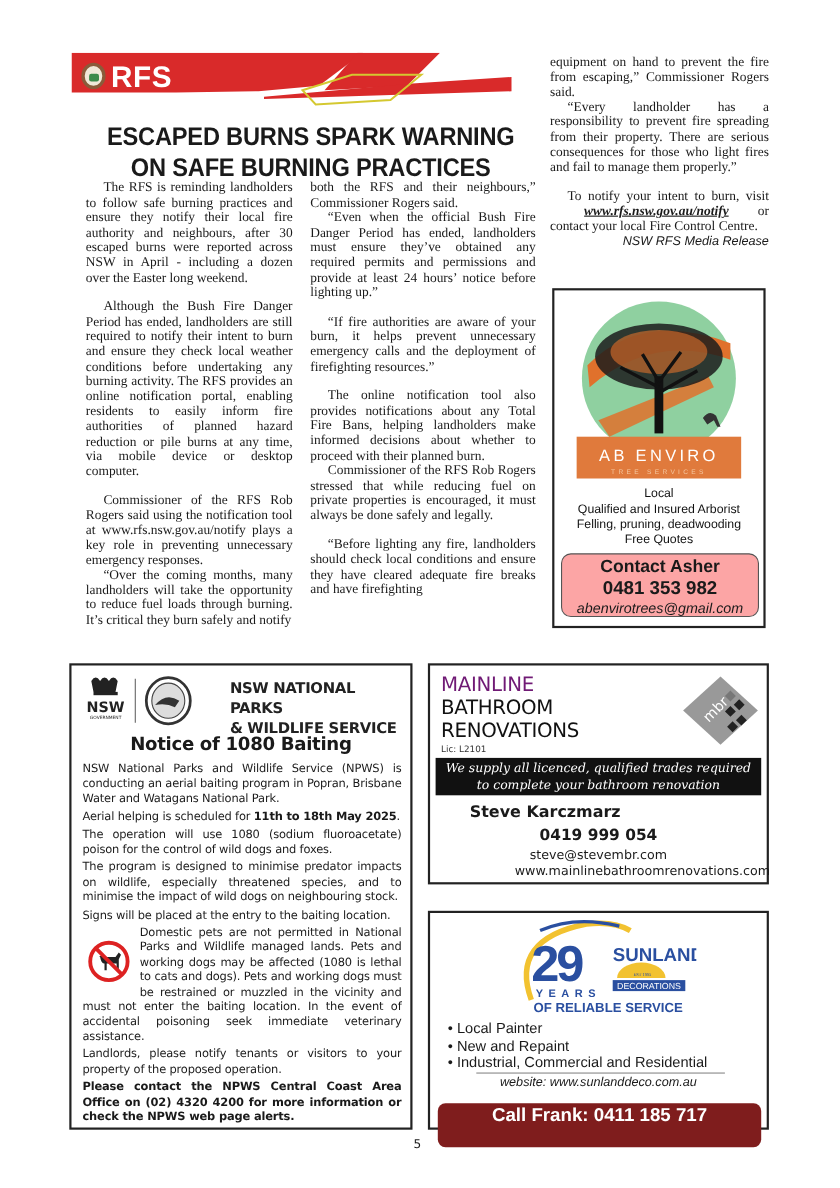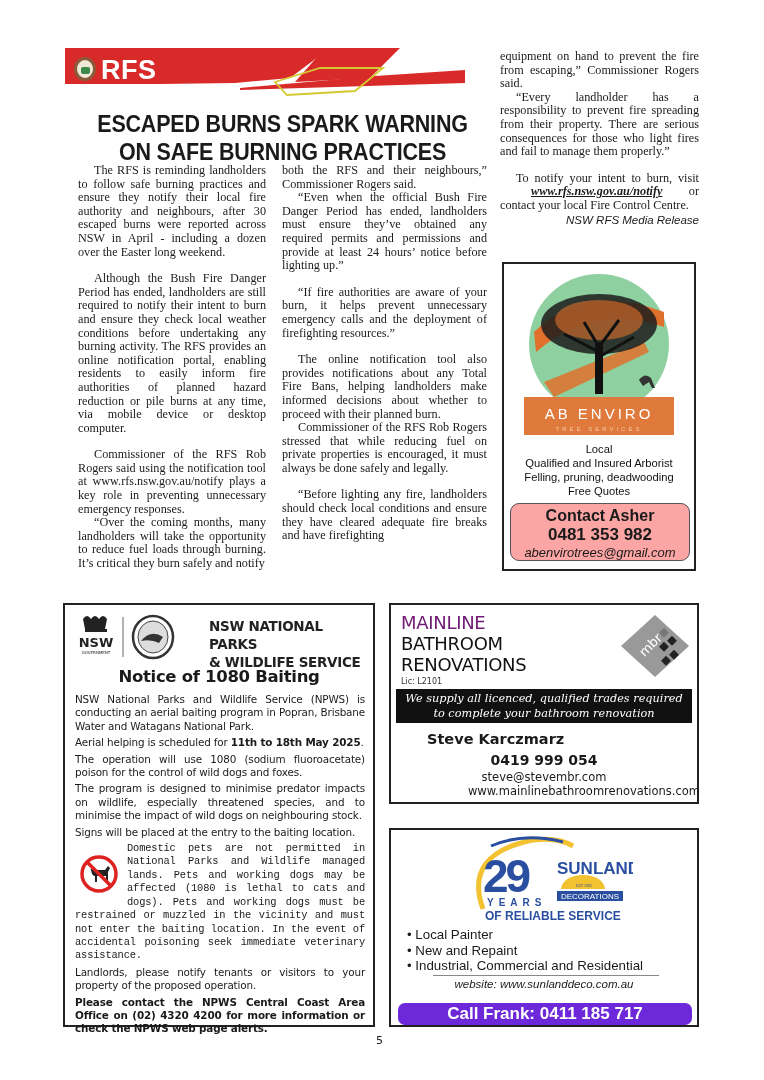--- a/index.html
+++ b/index.html
@@ -32,21 +32,21 @@
   .ab-contact .phone { font-weight:bold; font-size:17px; line-height:20px; }
   .ab-contact .email { font-style:italic; font-size:13px; line-height:16px; }
 
   
   #ad-npws { position:absolute; left:63px; top:603px; width:312px; height:424px; border:2.5px solid #222; box-sizing:border-box; font-family:"DejaVu Sans", sans-serif; }
   .npws-logos { position:absolute; left:10px; top:8px; width:110px; height:48px; }
   .npws-org { position:absolute; left:144px; top:12px; font-weight:bold; font-size:13.5px; line-height:18px; color:#222; letter-spacing:-0.3px; }
   .npws-title { position:absolute; left:0; width:100%; top:62px; text-align:center; font-weight:bold; font-size:16.5px; letter-spacing:-0.3px; }
   .npws-body { position:absolute; left:10px; top:88px; width:290px; font-size:10.4px; line-height:13.4px; text-align:justify; letter-spacing:-0.15px; }
   .npws-body p { margin:0 0 3px 0; }
-  .npws-body .pet-block { position:relative;font-family:Liberation Mono, monospace; }
+  .npws-body .pet-block { position:relative; }
   .no-dog { float:left; width:40px; height:40px; margin:12px 8px 2px 4px; }
   .bold { font-weight:bold; }
 
   
   #ad-mainline { position:absolute; left:389px; top:603px; width:310px; height:201px; border:2.5px solid #222; box-sizing:border-box; font-family:"DejaVu Sans", sans-serif; }
   .ml-name1 { position:absolute; left:10px; top:8px; font-size:18px; line-height:20px; letter-spacing:-0.3px; color:#701a75; }
   .ml-name2 { position:absolute; left:10px; top:28px; font-size:18px; font-weight:normal; line-height:21px; letter-spacing:-0.3px; color:#111; }
   .ml-lic { position:absolute; left:10px; top:72px; font-size:8px; color:#333; }
   .mbr-logo { position:absolute; left:228px; top:8px; width:72px; height:66px; }
   .ml-tagline { position:absolute; left:5px; top:84px; width:296px; height:34px; background:#111; color:#fff; text-align:center; font-family:"DejaVu Serif", serif; font-style:italic; font-size:11.3px; line-height:15px; padding-top:2px; box-sizing:border-box; }
@@ -55,21 +55,21 @@
   .ml-email { position:absolute; left:0; width:100%; top:165px; text-align:center; font-size:11.5px; }
   .ml-web { position:absolute; left:0; width:100%; top:179px; text-align:center; font-size:11.5px;margin-left:40px; }
 
   
   #ad-sunland { position:absolute; left:389px; top:828px; width:310px; height:199px; border:2.5px solid #222; box-sizing:border-box; font-family:"Liberation Sans", sans-serif; }
   .sun-logo { position:absolute; left:72px; top:4px; width:170px; height:88px; }
   .sun-list { position:absolute; left:16px; top:97px; margin:0; padding:0; list-style:none; font-size:13.3px; line-height:15.5px; }
   .sun-list li::before { content:"• "; }
   .sun-rule { position:absolute; left:42px; top:145px; width:226px; height:1px; background:#888; }
   .sun-contact { position:absolute; left:0; width:100%; top:148px; text-align:center; font-style:italic; font-size:11.5px; line-height:13px; }
-  .sun-call { position:absolute; left:7px; top:173px; width:294px; height:22px; background:#6d28d9; color:#fff; border-radius:7px; text-align:center; font-weight:bold; font-size:17px; line-height:22px; }
+  .sun-call { position:absolute; left:7px; top:173px; width:294px; height:40px; background:#7f1d1d; color:#fff; border-radius:7px; text-align:center; font-weight:bold; font-size:17px; line-height:22px; }
 
   #page-number { position:absolute; left:376px; top:1034px; font-family:"DejaVu Sans", sans-serif; font-size:11px; }
 </style>
 </head>
 <body>
 
 <div id="rfs-banner">
   <svg width="440" height="60" viewBox="0 0 440 60">
     <polygon points="0,0 265,0 225,30 170,35 95,36 0,36" fill="#d92a2a"></polygon>
     <polygon points="260,0 335,0 305,30 230,34" fill="#d92a2a"></polygon>

